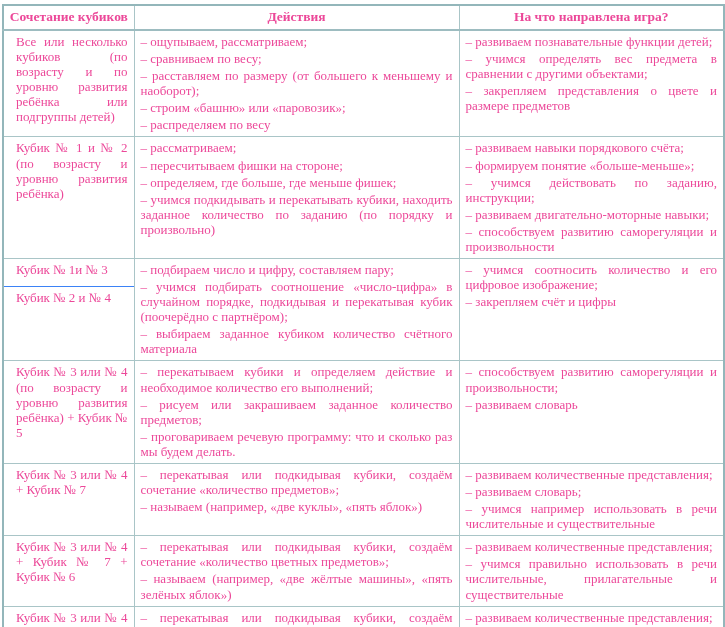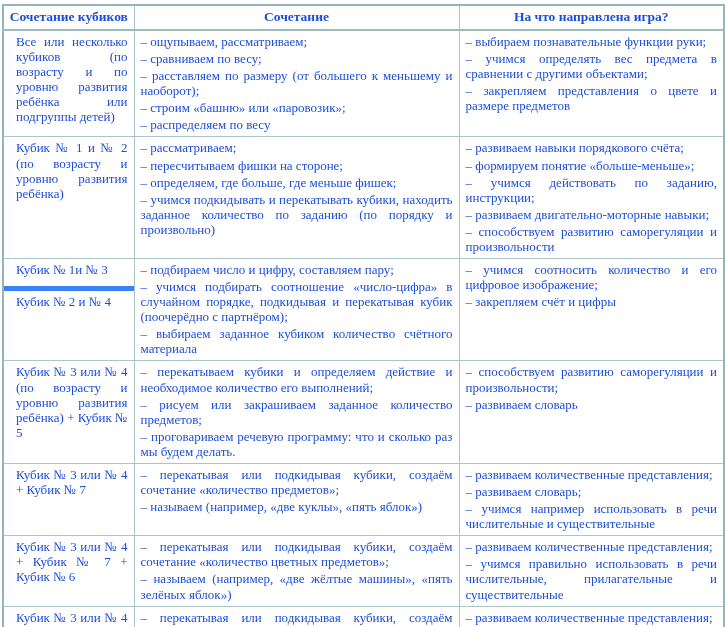--- a/index.html
+++ b/index.html
@@ -1,21 +1,21 @@
 <!DOCTYPE html>
 <html lang="ru"><head>
 <meta charset="utf-8">
 <style>
   html,body{margin:0;padding:0;background:#ffffff;}
   .page{
     position:relative;
     width:725px;height:627px;
     background:#ffffff;
     font-family:"Liberation Serif","DejaVu Serif",serif;
-    color:#1d4ed8;
+    color:#ec4899;
     box-sizing:border-box;
     overflow:hidden;
   }
   table.cubes{
     border-collapse:collapse;
     table-layout:fixed;
     width:721px;
     margin:4px 2px 0 2px;
     border:2px solid #93b6ba;
     background:#ffffff;
@@ -48,59 +48,59 @@
   tbody tr:nth-child(7){height:89px;}
   .combo-para, .bullet{
     font-size:13px;
     line-height:1.16;
     text-align:justify;
   }
   .combo-para{
     padding:3px 6px 9px 12px;
   }
   .combo-para + .combo-para{
-    border-top:5px solid #3b82f6;
+    border-top:1px solid #3b82f6;
   }
   .bullet{
     padding:2px 6px 0 6px;
   }
   td .bullet:first-child{padding-top:3px;}
   td .bullet:last-child{padding-bottom:4px;}
 </style>
 </head>
 <body>
 
 <div class="page">
   <table class="cubes">
     <colgroup>
       <col class="c1">
         <col class="c2">
         <col class="c3">
     </colgroup>
     <thead>
       <tr>
         <th>Сочетание кубиков</th>
-        <th>Сочетание</th>
+        <th>Действия</th>
         <th>На что направлена игра?</th>
       </tr>
     </thead>
     <tbody>
         <tr>
           <td>
             <div class="combo-para">Все или несколько кубиков (по возрасту и по уровню разви­тия ребёнка или подгруппы детей)</div>
           </td>
           <td>
             <div class="bullet">– ощупываем, рассматриваем;</div>
             <div class="bullet">– сравниваем по весу;</div>
             <div class="bullet">– расставляем по размеру (от большего к меньшему и наоборот);</div>
             <div class="bullet">– строим «башню» или «паровозик»;</div>
             <div class="bullet">– распределяем по весу</div>
           </td>
           <td>
-            <div class="bullet">– выбираем познавательные функции руки;</div>
+            <div class="bullet">– развиваем познавательные функции детей;</div>
             <div class="bullet">– учимся определять вес предмета в сравнении с другими объектами;</div>
             <div class="bullet">– закрепляем представления о цвете и размере предметов</div>
           </td>
         </tr>
         <tr>
           <td>
             <div class="combo-para">Кубик № 1 и № 2 (по возрасту и уровню развития ребёнка)</div>
           </td>
           <td>
             <div class="bullet">– рассматриваем;</div>

